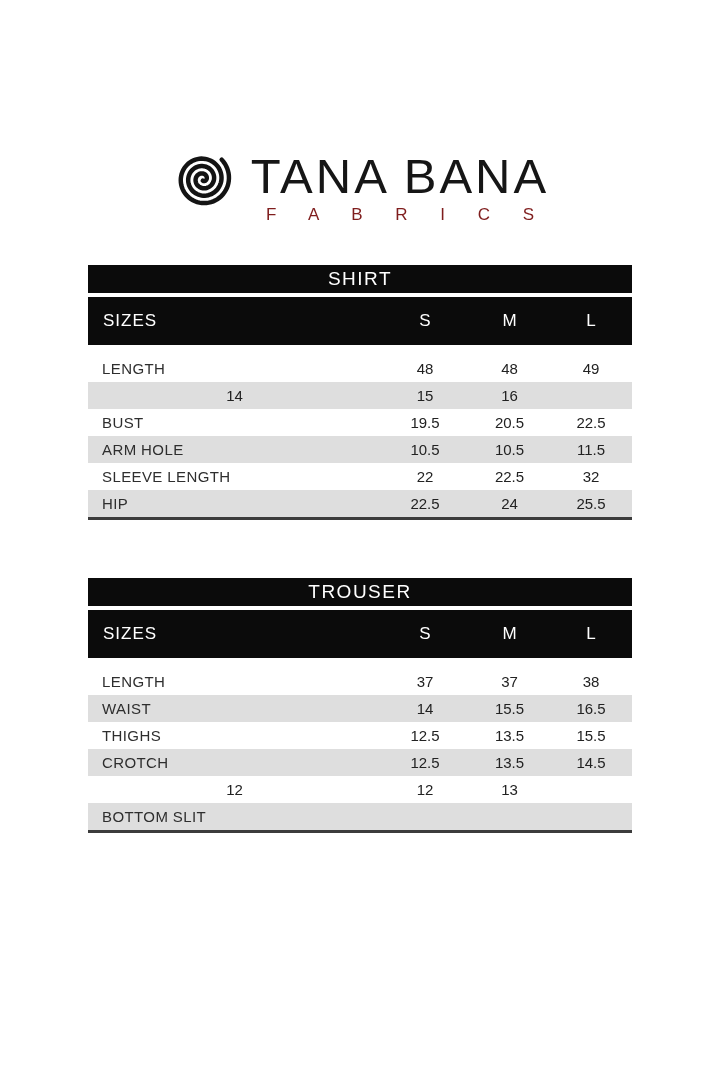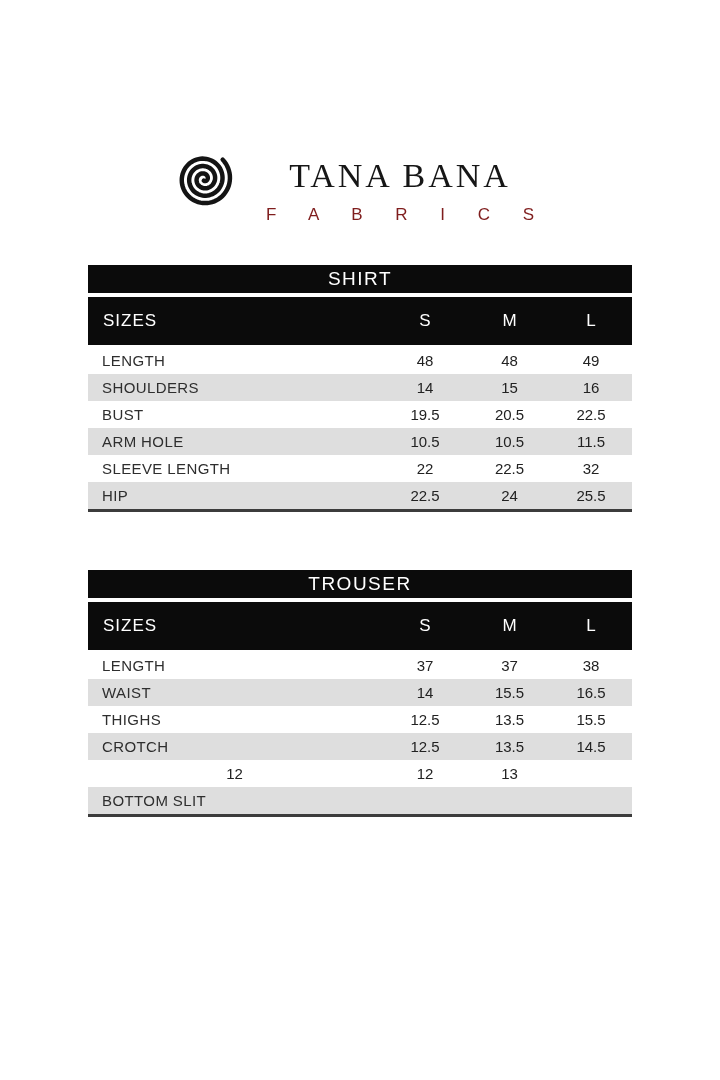--- a/index.html
+++ b/index.html
@@ -27,22 +27,22 @@
     align-items:center;
     gap:16px;
     height:82px;
   }
   .logo-icon{
     width:64px;height:64px;flex:0 0 64px;
     position:relative;top:-8px;
   }
   .logo-text{display:flex;flex-direction:column;align-items:center;}
   .brand-name{
-    font-family:Liberation Serif, serif;
-    font-size:34px;
+    font-family:Liberation Sans, sans-serif;
+    font-size:49px;
     line-height:52px;
     letter-spacing:3px;
     color:#161616;
     white-space:nowrap;
   }
   .brand-subtitle{
     font-size:17px;
     letter-spacing:14px;
     padding-left:14px; 
     color:#7f1d1d;
@@ -71,21 +71,21 @@
     margin-top:4px;
     height:48px;
     background:var(--bar-bg);
     color:var(--bar-text);
     font-size:17px;
   }
   .sizes-bar .hlabel{padding-left:15px;letter-spacing:1px;}
   .col-head{text-align:center;}
 
   
-  .rows{margin-top:2px;border-bottom:3px solid var(--table-edge);}
+  .rows{margin-top:10px;border-bottom:3px solid var(--table-edge);}
   .trow{height:27px;font-size:15px;}
   .trow.alt{background:var(--alt-row);}
   .tlabel{padding-left:14px;letter-spacing:.4px;color:#2e2e2e;}
   .tval{text-align:center;color:#222222;}
 </style>
 </head>
 <body>
 
 <div class="page">
 
@@ -110,21 +110,20 @@
       <span class="col-head">L</span>
     </div>
     <div class="rows">
         <div class="trow grid">
           <span class="tlabel">LENGTH</span>
           <span class="tval">48</span>
           <span class="tval">48</span>
           <span class="tval">49</span>
         </div>
         <div class="trow grid alt">
-          <span class="tlabel">SHOULDERS</span>
           <span class="tval">14</span>
           <span class="tval">15</span>
           <span class="tval">16</span>
         </div>
         <div class="trow grid">
           <span class="tlabel">BUST</span>
           <span class="tval">19.5</span>
           <span class="tval">20.5</span>
           <span class="tval">22.5</span>
         </div>

